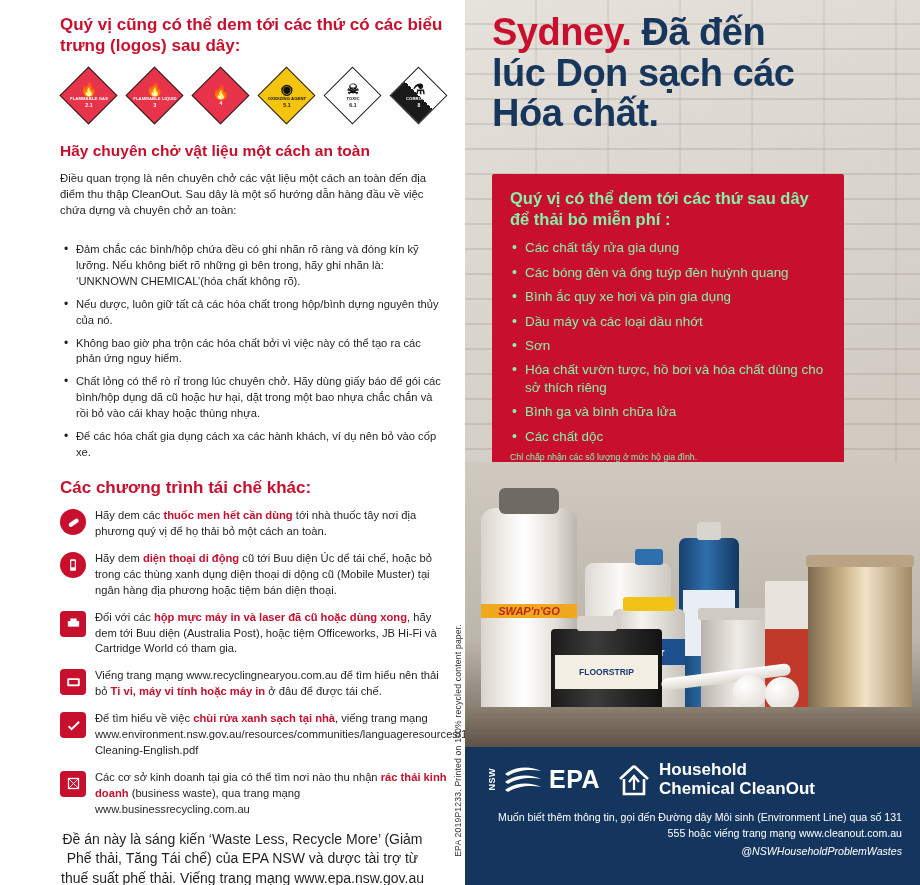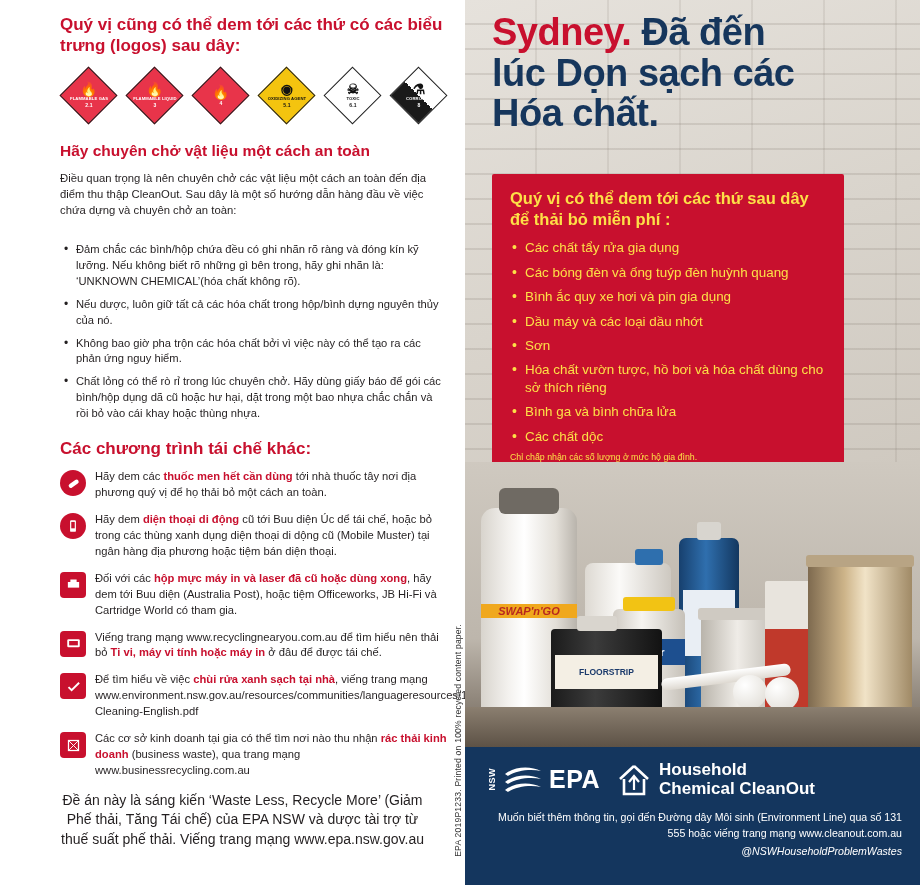--- a/index.html
+++ b/index.html
@@ -168,21 +168,21 @@
     letter-spacing: -0.5px;
   }
   .headline .red { color: #c8102e; }
   .headline .navy { color: #16365c; }
 
   .red-box {
     position: absolute;
     left: 27px; top: 174px;
     width: 352px;
     background: #c8102e;
-    color: #fde047;
+    color: #86efac;
     padding: 14px 18px 12px 18px;
     border-radius: 2px;
   }
   .red-box h3 {
     font-size: 16.5px;
     font-weight: bold;
     line-height: 1.25;
     margin-bottom: 10px;
   }
   .red-box ul { list-style: none; }
@@ -417,20 +417,21 @@
 
     <div class="h-red small">Hãy chuyên chở vật liệu một cách an toàn</div>
 
     <div class="body-txt">
       <p>Ðiều quan trọng là nên chuyên chở các vật liệu một cách an toàn đến địa điểm thu thập CleanOut. Sau dây là một số hướng dẫn hàng đầu về việc chứa dựng và chuyên chở an toàn:</p>
       <ul class="bullets">
         <li>Đảm chắc các bình/hộp chứa đều có ghi nhãn rõ ràng và đóng kín kỹ lưỡng. Nếu không biết rõ những gì bên trong, hãy ghi nhãn là: ‘UNKNOWN CHEMICAL’(hóa chất không rõ).</li>
         <li>Nếu dược, luôn giữ tất cả các hóa chất trong hộp/bình dựng nguyên thủy của nó.</li>
         <li>Không bao giờ pha trộn các hóa chất bởi vì việc này có thể tạo ra các phản ứng nguy hiểm.</li>
         <li>Chất lỏng có thể rò rỉ trong lúc chuyên chở. Hãy dùng giấy báo để gói các bình/hộp dụng dã cũ hoặc hư hại, dặt trong một bao nhựa chắc chắn và rồi bỏ vào cái khay hoặc thùng nhựa.</li>
+        <li>Ðể các hóa chất gia dụng cách xa các hành khách, ví dụ nên bỏ vào cốp xe.</li>
       </ul>
     </div>
 
     <div class="h-red sec2-title">Các chương trình tái chế khác:</div>
 
     <div class="prog-list">
 
       <div class="prog">
         <div class="prog-icon">
           <svg width="15" height="15" viewBox="0 0 24 24">

